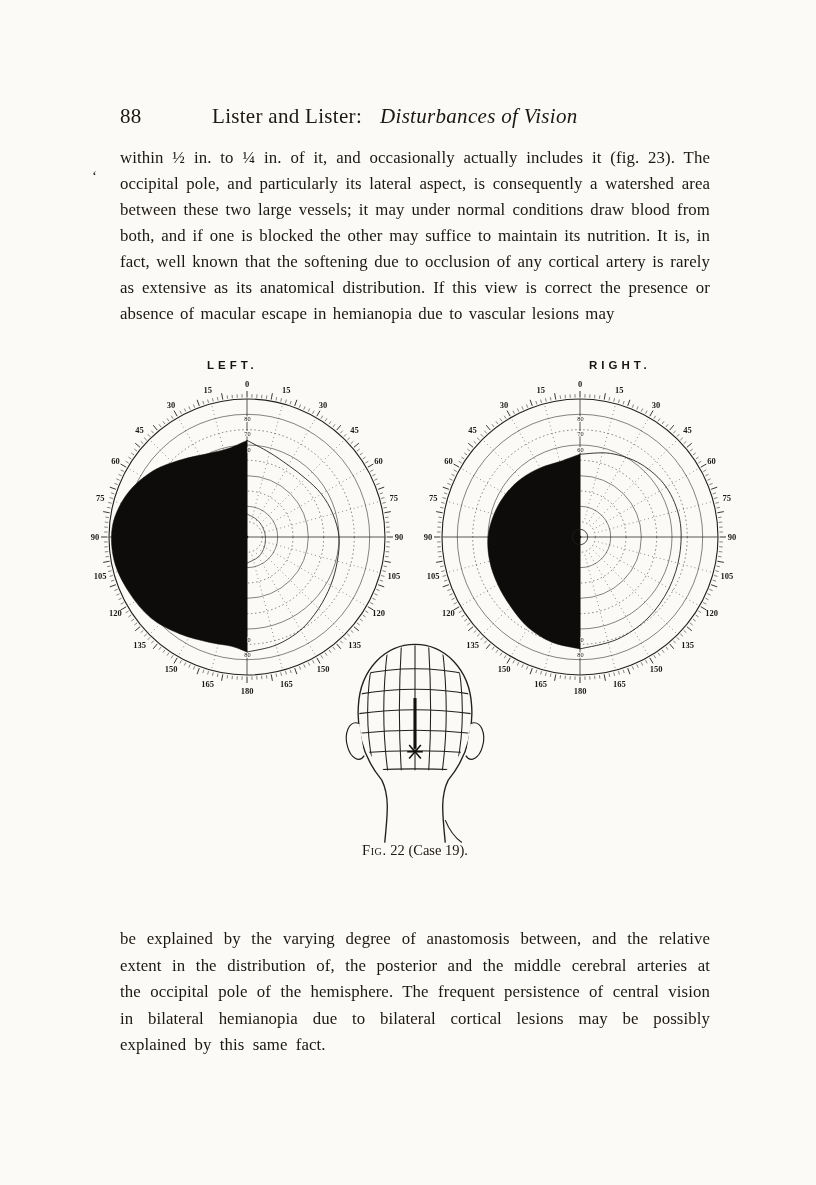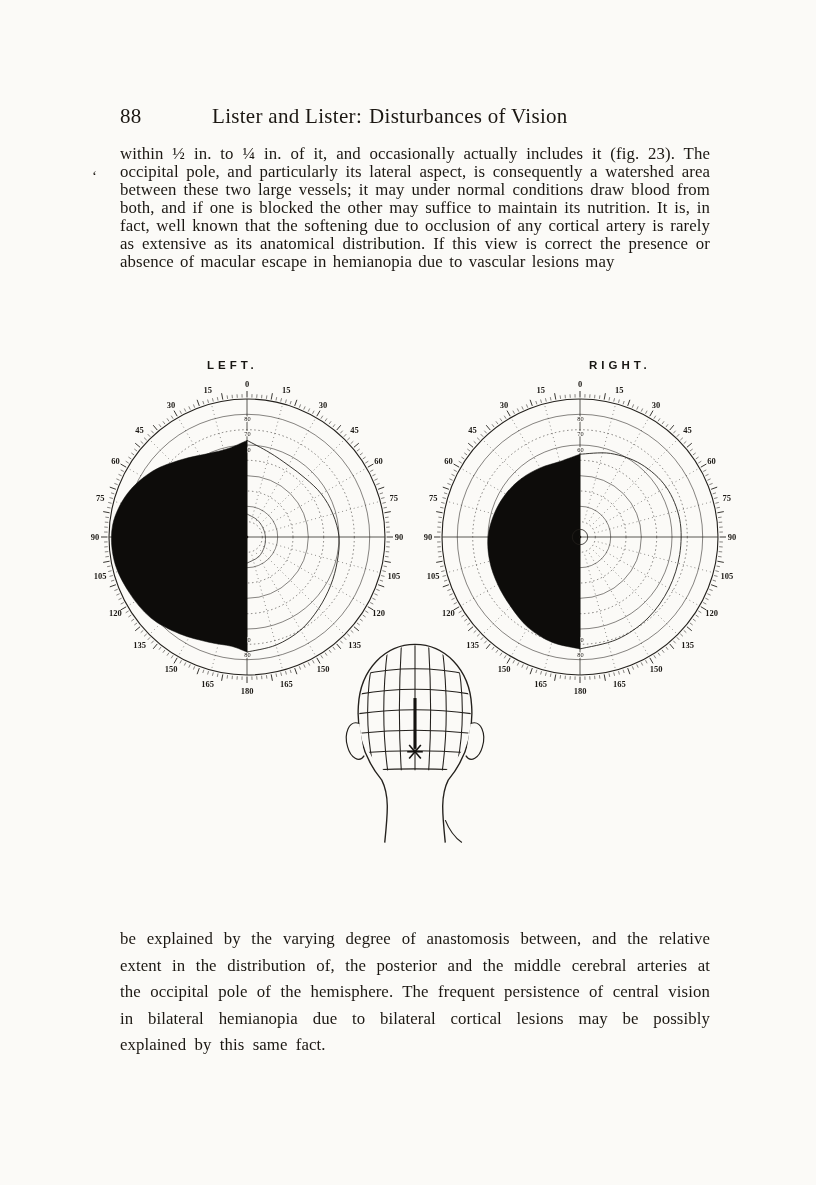--- a/index.html
+++ b/index.html
@@ -2,23 +2,23 @@
 <html><head>
 <meta charset="utf-8">
 <style>
   html,body{margin:0;padding:0;}
   body{width:816px;height:1185px;background:#fbfaf7;position:relative;
        font-family:"Liberation Serif","DejaVu Serif",serif;color:#1b1712;overflow:hidden;}
   .page{position:absolute;inset:0;}
   .header{position:absolute;top:104px;left:120px;width:590px;font-size:21px;letter-spacing:0.3px;}
   .pagenum{position:absolute;left:0;top:0;}
   .header-center{position:absolute;left:92px;top:0;white-space:nowrap;}
-  .title-italic{margin-left:7px;}
+  .title-italic{font-style:italic;margin-left:18px;}
   .para{position:absolute;left:120px;width:590px;margin:0;text-align:justify;
-        font-size:16.8px;line-height:18px;letter-spacing:0.1px;word-spacing:2px;}
+        font-size:16.8px;line-height:26px;letter-spacing:0.1px;word-spacing:2px;}
   #para-top{top:145px;}
   #para-bottom{top:886px;line-height:26.5px;word-spacing:4px;margin-top:40px;}
   .margin-mark{position:absolute;left:92px;top:168px;font-size:15px;}
   .figure{position:absolute;top:350px;left:0;width:756px;height:535px;}
   .chart-label{position:absolute;top:9px;font-size:11.5px;font-weight:bold;letter-spacing:4px;
                font-family:"Liberation Sans",sans-serif;color:#181613;}
   #label-left{left:207px;}
   #label-right{left:545px;margin-left:44px;}
   .chart-svg{position:absolute;top:7px;width:360px;height:360px;}
   #chart-left{left:67px;}
@@ -573,16 +573,20 @@
       <path d="M142,86 C153,82 158,97 154,110 C151,121 142,127 137,119" fill="#fbfaf7" stroke="#24211d" stroke-width="1.2"></path>
       <line x1="85" y1="60" x2="85" y2="112" stroke="#14120f" stroke-width="3.2"></line>
       <g stroke="#14120f" stroke-width="1.6">
         <line x1="79" y1="108" x2="91" y2="122"></line>
         <line x1="91" y1="108" x2="79" y2="122"></line>
         <line x1="77" y1="115" x2="93" y2="115"></line>
       </g>
       <path d="M116,185 C120,195 126,203 133,208" fill="none" stroke="#24211d" stroke-width="1.2"></path>
     </svg>
 
+    <div class="caption">
+      <span class="smallcaps">Fig.</span>
+      <span>22 (Case 19).</span>
+    </div>
   </div>
 
   <p class="para" id="para-bottom">be explained by the varying degree of anastomosis between, and the relative extent in the distribution of, the posterior and the middle cerebral arteries at the occipital pole of the hemisphere. The frequent persistence of central vision in bilateral hemianopia due to bilateral cortical lesions may be possibly explained by this same fact.</p>
 </div>
 
 </body></html>

